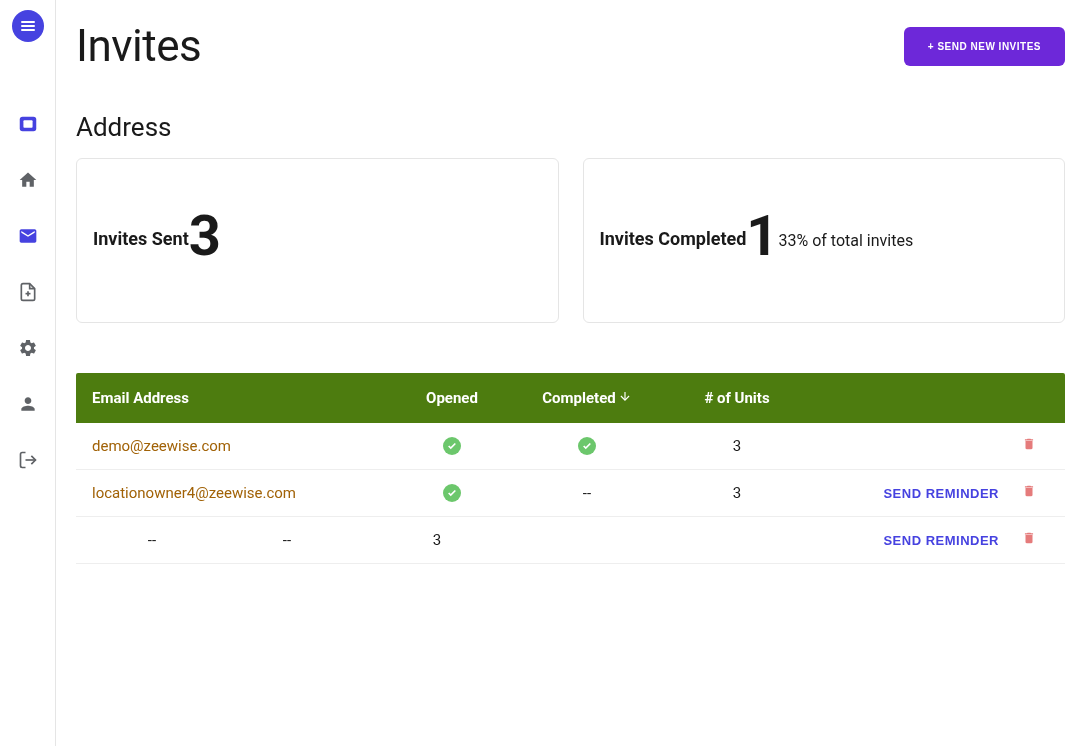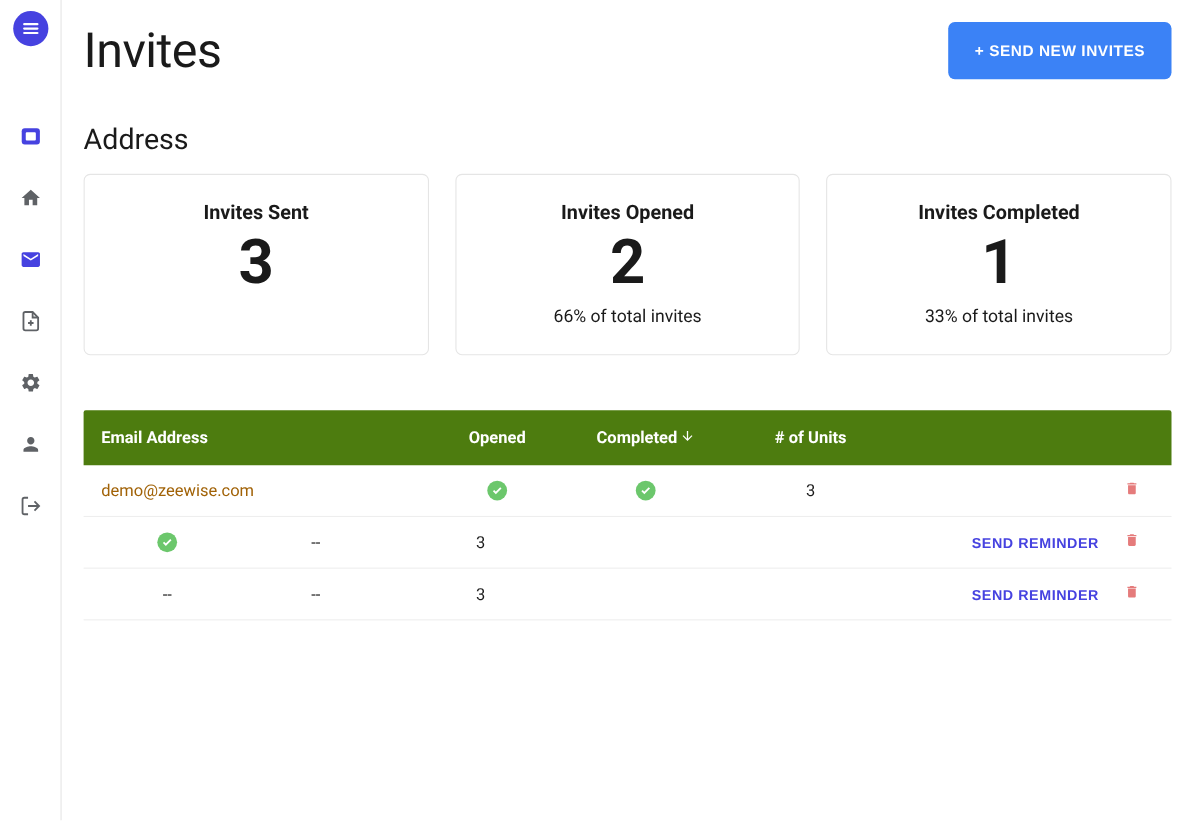--- a/index.html
+++ b/index.html
@@ -64,37 +64,38 @@
       color: #4642e0;
     }
     .main {
       flex: 1;
       padding: 20px 20px 20px 20px;
       max-width: 1029px;
     }
     .header {
       display: flex;
       justify-content: space-between;
+      align-items: center;
       margin-bottom: 40px;
       gap: 16px;
     }
     .header h1 {
       font-size: 44px;
       font-weight: 400;
       color: #1a1a1a;
       letter-spacing: -0.5px;
     }
     .send-btn {
-      background: #3b82f6;
+      background: #6d28d9;
       color: #fff;
       border: none;
       padding: 14px 24px;
       border-radius: 6px;
       font-weight: 700;
-      font-size: 14px;
+      font-size: 10px;
       letter-spacing: 0.5px;
       cursor: pointer;
     }
     .overview-title {
       font-size: 26px;
       font-weight: 400;
       color: #1a1a1a;
       margin-bottom: 16px;
     }
     .cards {
@@ -103,21 +104,21 @@
       margin-bottom: 50px;
     }
     .card {
       flex: 1;
       border: 1px solid #e5e5e5;
       border-radius: 6px;
       padding: 24px 16px;
       text-align: center;
       min-height: 165px;
       display: flex;
-      flex-direction: column;
+      flex-direction: row;
       align-items: center;
     }
     .card-label {
       font-size: 18px;
       font-weight: 700;
       color: #1a1a1a;
       margin-bottom: 4px;
     }
     .card-value {
       font-size: 56px;
@@ -250,25 +251,20 @@
     <h1>Invites</h1>
     <button class="send-btn">+ SEND NEW INVITES</button>
   </div>
 
   <h2 class="overview-title">Address</h2>
 
   <div class="cards">
     <div class="card">
       <div class="card-label">Invites Sent</div>
       <div class="card-value">3</div>
-    </div>
-    <div class="card">
-      <div class="card-label">Invites Opened</div>
-      <div class="card-value">2</div>
-      <div class="card-sub">66% of total invites</div>
     </div>
     <div class="card">
       <div class="card-label">Invites Completed</div>
       <div class="card-value">1</div>
       <div class="card-sub">33% of total invites</div>
     </div>
   </div>
 
   <div class="table">
     <div class="table-head">
@@ -309,20 +305,21 @@
       <div class="col-delete">
         <span class="trash-icon">
           <svg width="14" height="14" viewBox="0 0 24 24" fill="currentColor">
               <path d="M6 19c0 1.1.9 2 2 2h8c1.1 0 2-.9 2-2V7H6v12zM19 4h-3.5l-1-1h-5l-1 1H5v2h14V4z"></path>
             </svg>
         </span>
       </div>
     </div>
 
     <div class="table-row">
+      <div class="col-email">locationowner4@zeewise.com</div>
       <div class="col-opened">
         <span class="check-circle">
           <svg viewBox="0 0 24 24" fill="none" stroke="#fff" stroke-width="4">
               <polyline points="20 6 9 17 4 12"></polyline>
             </svg>
         </span>
       </div>
       <div class="col-completed">
         <span class="dash">--</span>
       </div>

